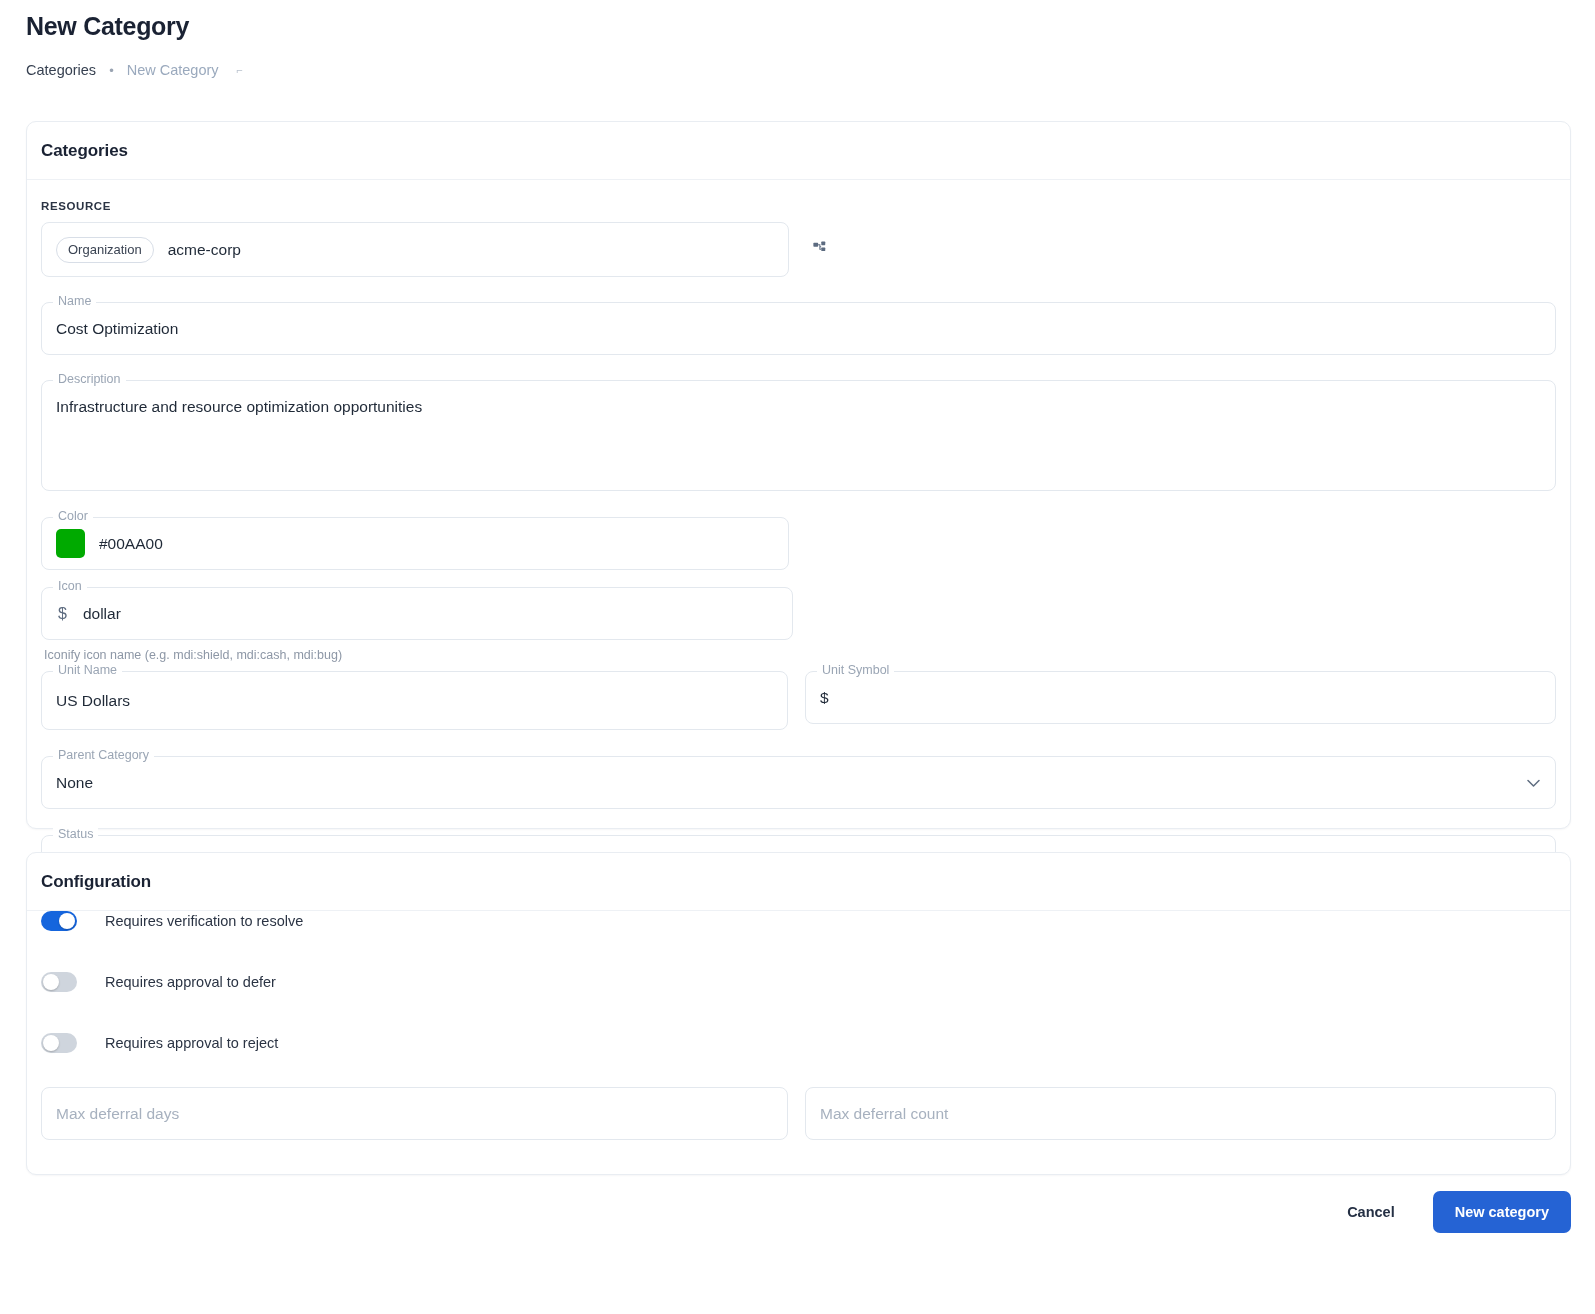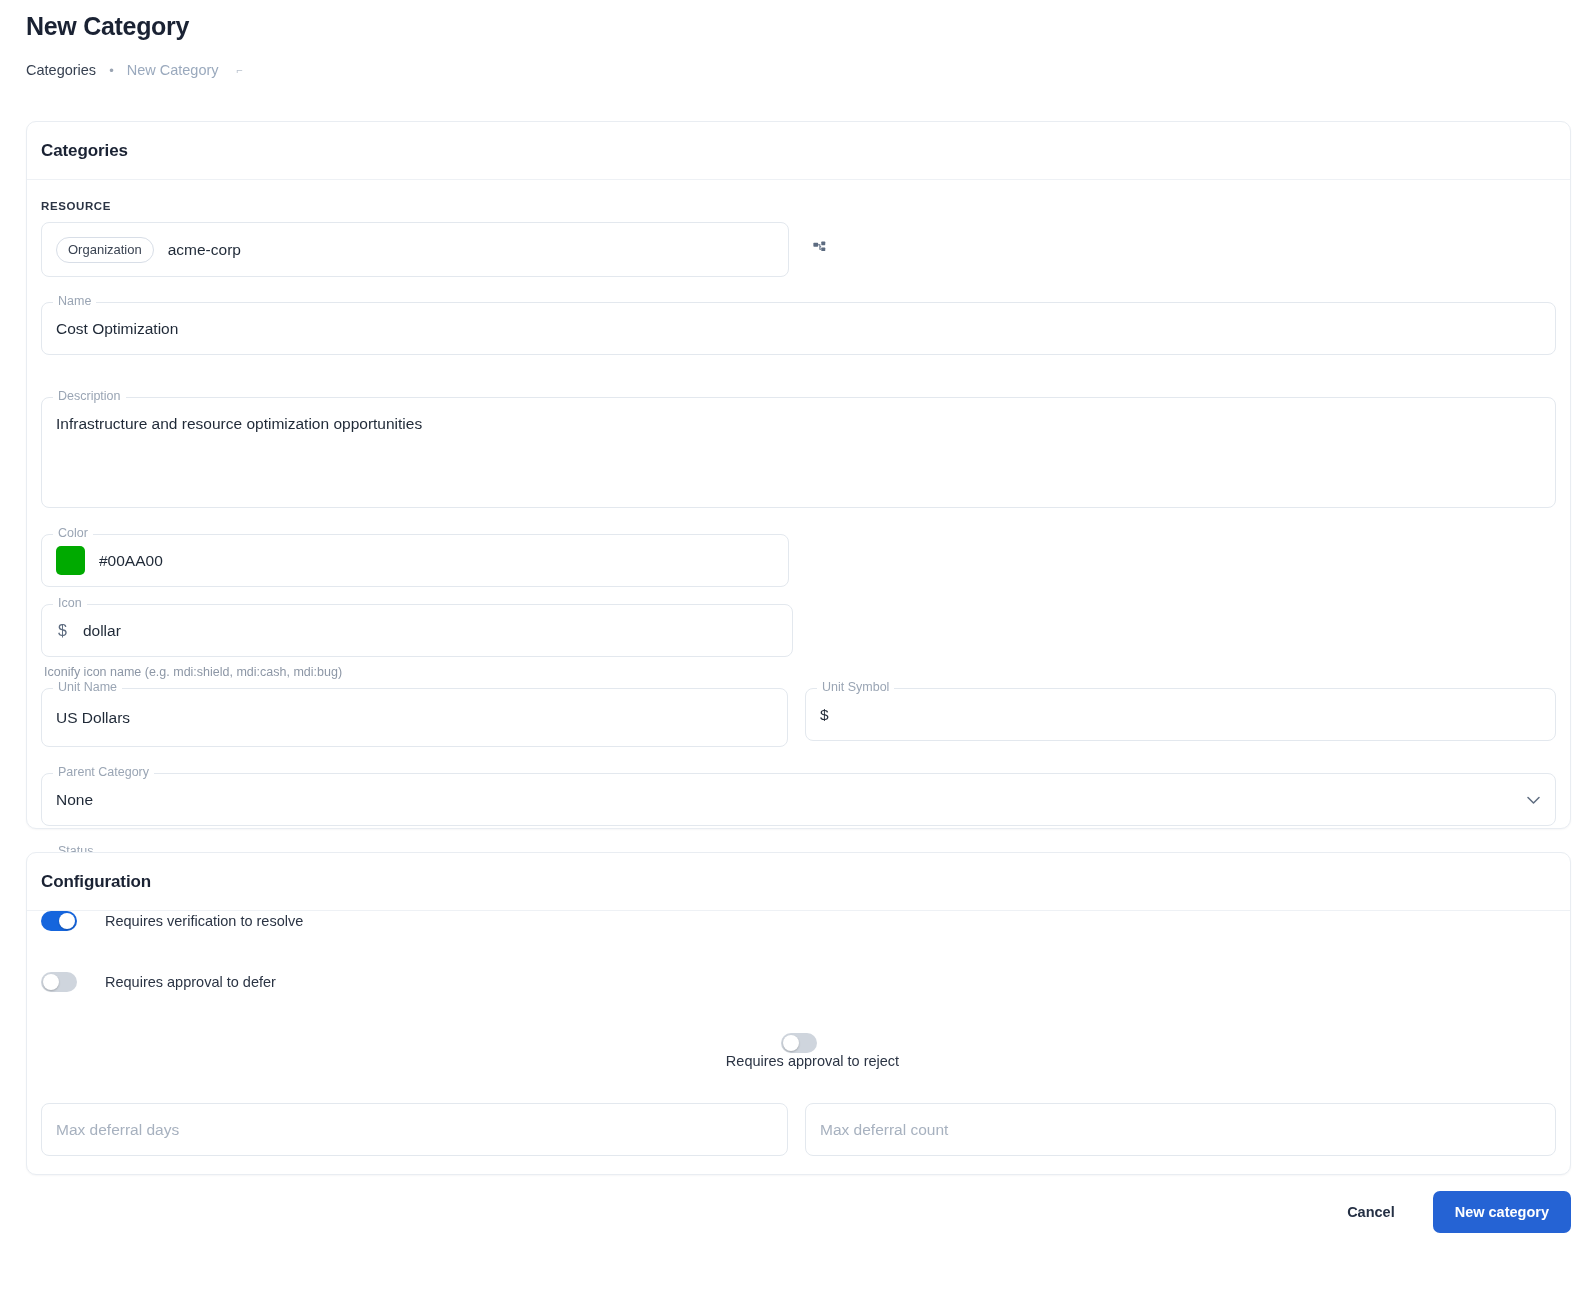--- a/index.html
+++ b/index.html
@@ -200,21 +200,21 @@
             <path d="M9 6h2.2v2.5h1.6M11.2 6v5.8h1.6" stroke="#5c6b80" stroke-width="1.3" fill="none"></path>
           </svg>
         </button>
       </div>
 
       <div class="field notched" style="margin-top:25px; height:53px;">
         <legend>Name</legend>
         <div class="fld-value">Cost Optimization</div>
       </div>
 
-      <div class="field notched" style="margin-top:42px; height:111px;">
+      <div class="field notched" style="margin-top:25px; height:111px;">
         <legend>Description</legend>
         <div class="ta-value">Infrastructure and resource optimization opportunities</div>
       </div>
 
       <div class="row2" style="margin-top:26px;flex-direction:column;">
         <div style="width:748px;">
           <div class="field notched" style="height:53px; display:flex; align-items:center;">
             <legend>Color</legend>
             <div class="swatch" id="color-swatch" style="background: rgb(0, 170, 0);"></div>
             <span class="hexval">#00AA00</span>
@@ -277,21 +277,21 @@
         <span class="toggle-label">Requires verification to resolve</span>
       </div>
 
       <div class="toggle-row" style="margin-top:41px;">
         <div class="switch off">
             <span class="knob"></span>
           </div>
         <span class="toggle-label">Requires approval to defer</span>
       </div>
 
-      <div class="toggle-row" style="margin-top:41px;flex-direction:column;">
+      <div class="toggle-row" style="margin-top:41px;">
         <div class="switch off">
             <span class="knob"></span>
           </div>
         <span class="toggle-label">Requires approval to reject</span>
       </div>
 
       <div class="row2" style="margin-top:34px;">
         <div class="field notched" style="width:748px; height:53px;">
           <div class="fld-value placeholder">Max deferral days</div>
         </div>

